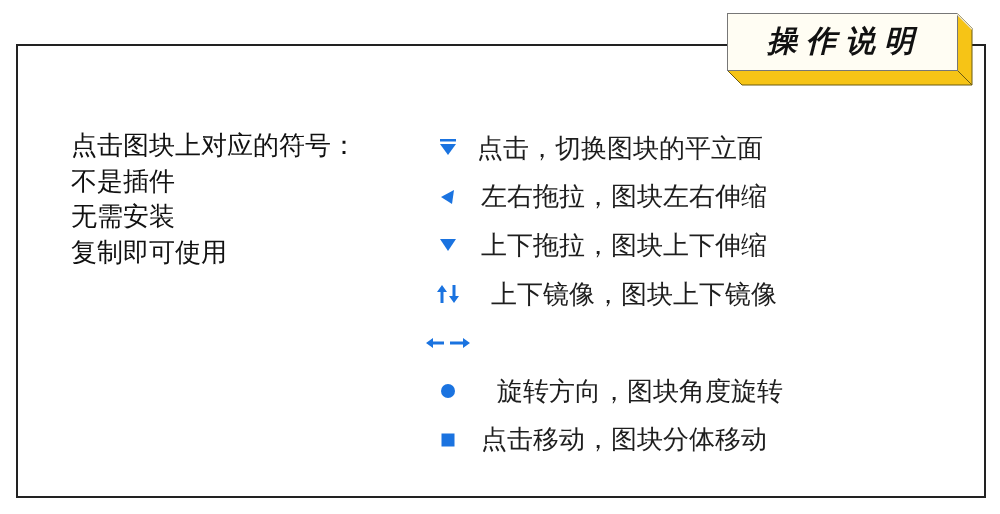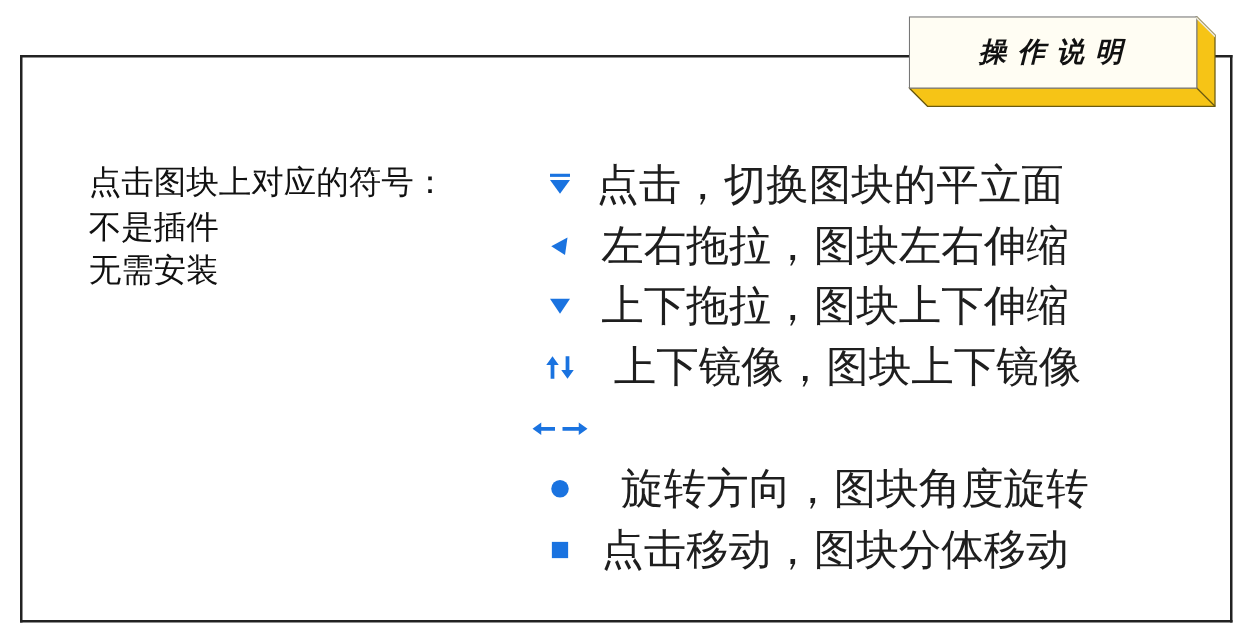--- a/index.html
+++ b/index.html
@@ -11,34 +11,34 @@
     .frame-bottom { position: absolute; left: 16px; top: 496px; width: 970px; height: 2px; background: #222; }
     .frame-right { position: absolute; left: 984px; top: 44px; width: 2px; height: 454px; background: #222; }
     .frame-top-left { position: absolute; left: 16px; top: 44px; width: 712px; height: 2px; background: #222; }
     .frame-top-right { position: absolute; left: 972px; top: 44px; width: 14px; height: 2px; background: #222; }
 
     .badge { position: absolute; left: 727px; top: 13px; width: 246px; height: 73px; }
     .badge svg { position: absolute; left: 0; top: 0; }
     .badge-title {
       position: absolute; left: 0; top: 0; width: 230px; height: 57px;
       display: flex; align-items: center; justify-content: center;
-      font-size: 22px; font-weight: bold; font-style: italic; letter-spacing: 9px;
+      font-size: 30px; font-weight: bold; font-style: italic; letter-spacing: 9px;
       color: #111; padding-left: 6px; box-sizing: border-box; font-family: Liberation Serif, serif;
     }
 
     .left-text {
       position: absolute; left: 71px; top: 130px;
       font-size: 26px; line-height: 35.5px; color: #111; font-family: Liberation Mono, monospace;
     }
     .left-text div { white-space: nowrap; }
 
     .instr { position: absolute; left: 424px; top: 124px; }
     .instr-row { position: relative; height: 48.6px; display: flex; align-items: center; }
     .instr-icon { width: 48px; height: 30px; display: flex; align-items: center; justify-content: center; }
-    .instr-label { font-size: 34px; color: #1e1e1e; white-space: nowrap; margin-left: 5px; }
+    .instr-label { font-size: 26px; color: #1e1e1e; white-space: nowrap; margin-left: 5px; }
   </style>
 </head>
 <body>
 
 <div>
   <div class="frame-top-left"></div>
   <div class="frame-top-right"></div>
   <div class="frame-left"></div>
   <div class="frame-right"></div>
   <div class="frame-bottom"></div>
@@ -54,20 +54,21 @@
 
     <polygon points="230,0 245,15 245,17 230,2" fill="#e9e6dc"></polygon>
   </svg>
   <div class="badge-title">操作说明</div>
 </div>
 
 <div class="left-text">
   <div>点击图块上对应的符号：</div>
   <div>不是插件</div>
   <div>无需安装</div>
+  <div>复制即可使用</div>
 </div>
 
 <div class="instr">
   <div class="instr-row">
     <span class="instr-icon">
       <svg width="22" height="20" viewBox="0 0 22 20">
           <rect x="3" y="1" width="16" height="2.5" fill="#1a73e0"></rect>
           <polygon points="3,6 19,6 11,17" fill="#1a73e0"></polygon>
         </svg>
     </span>

